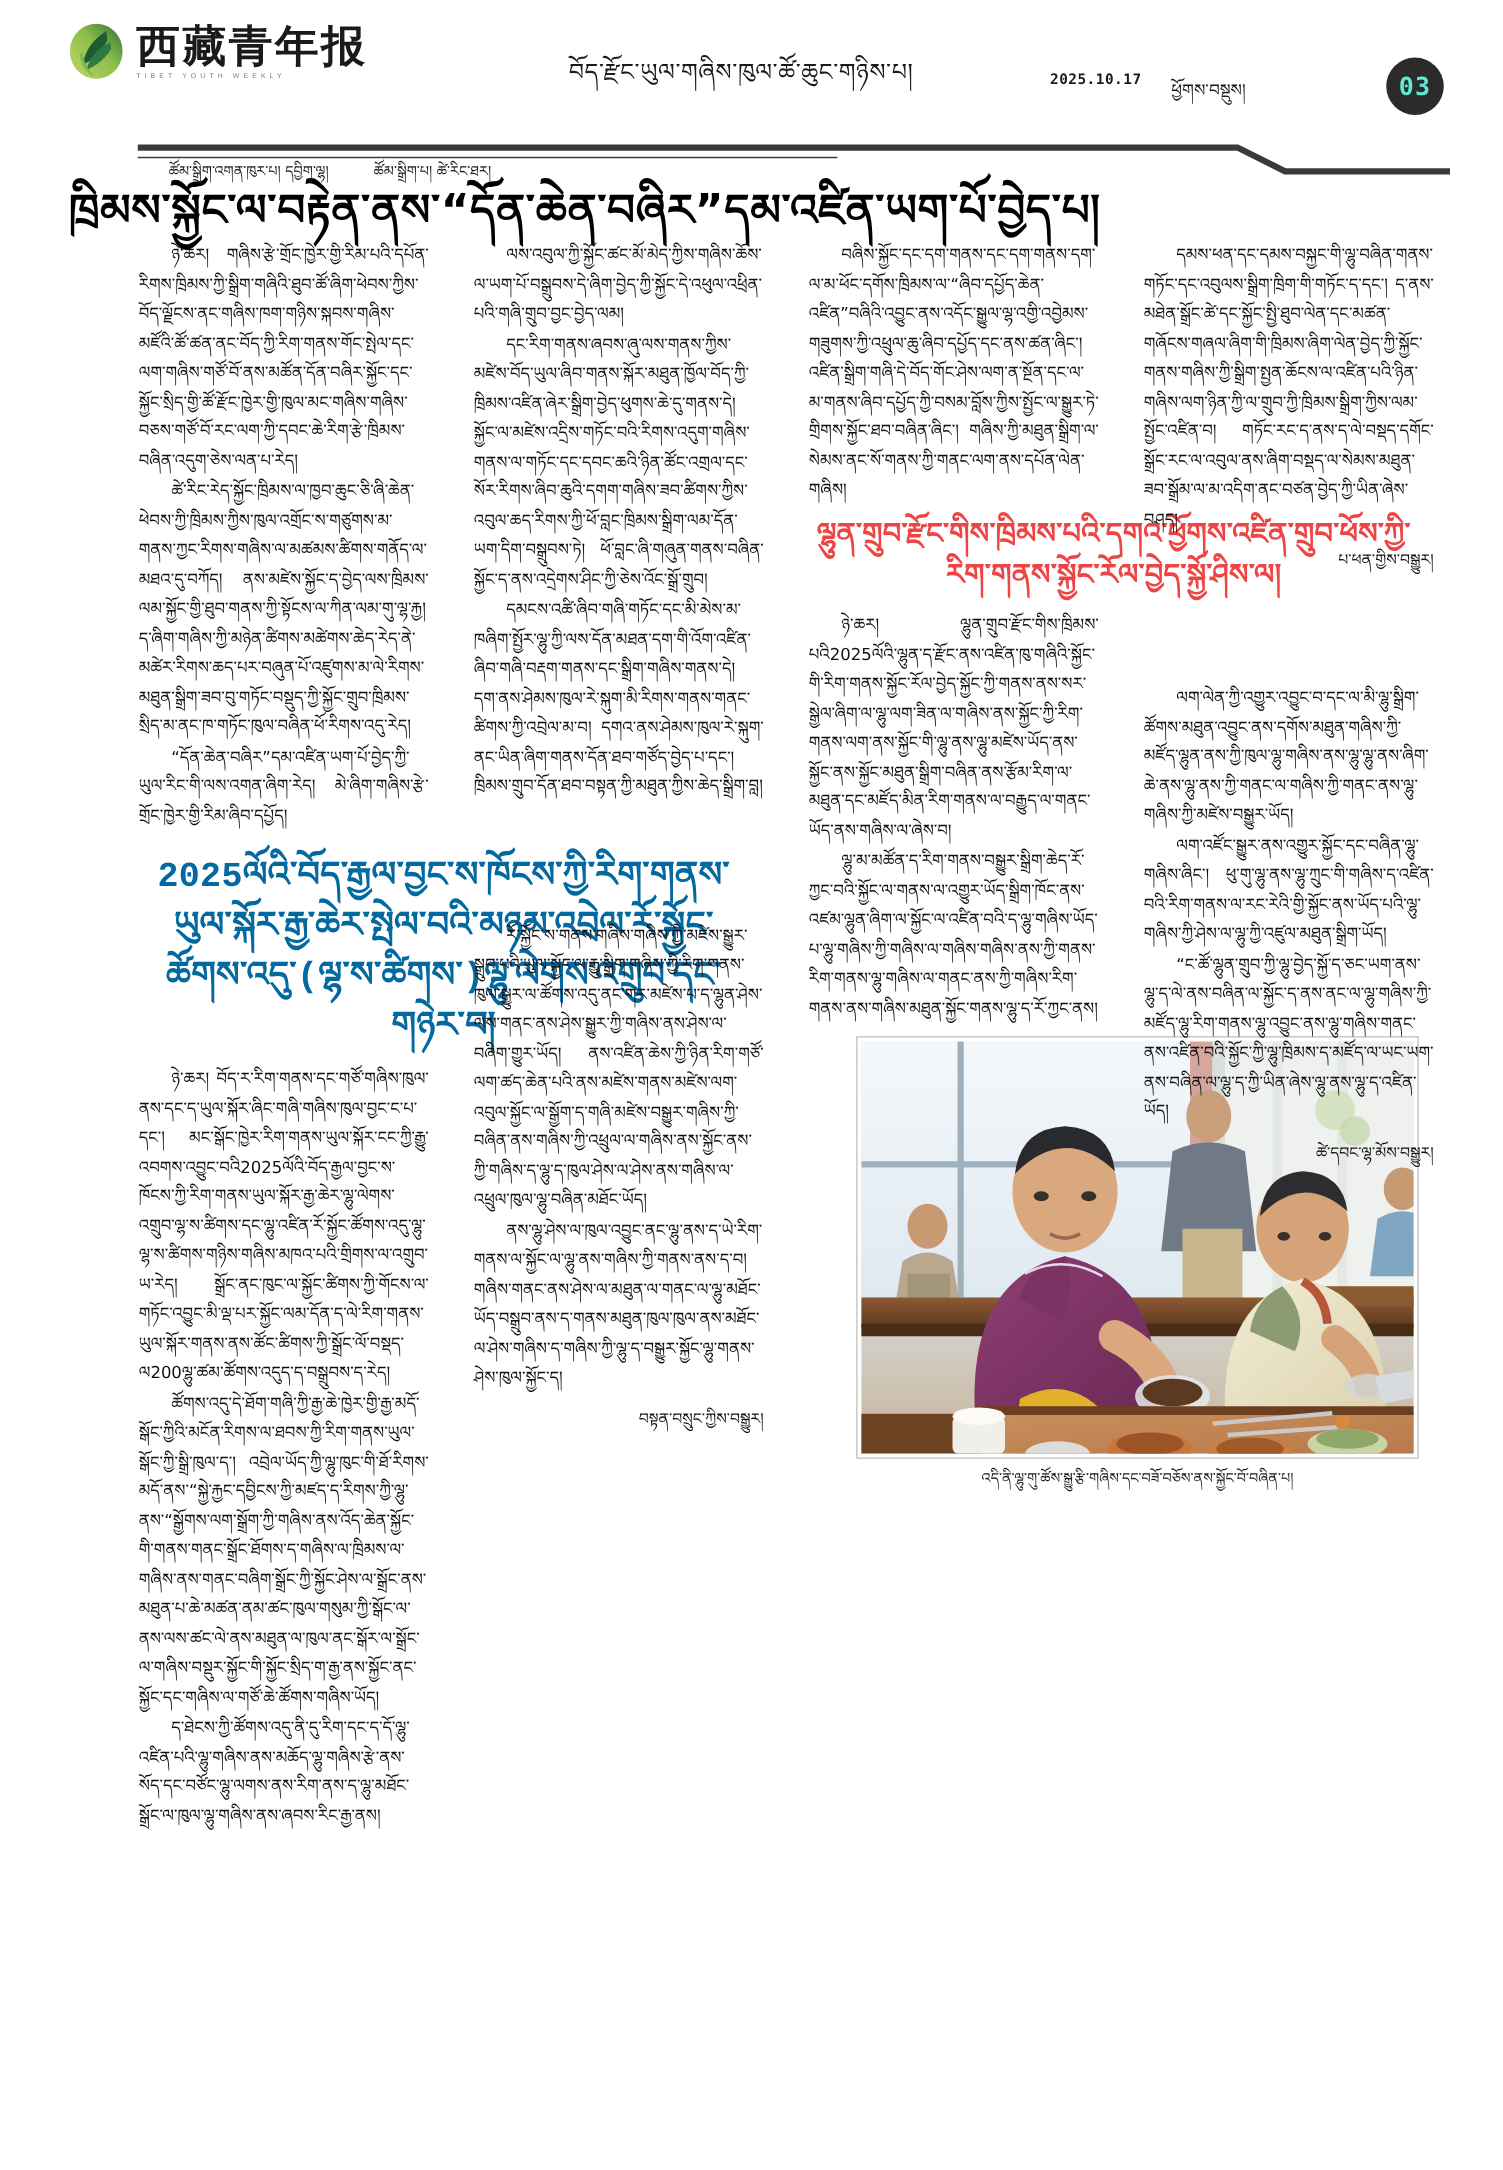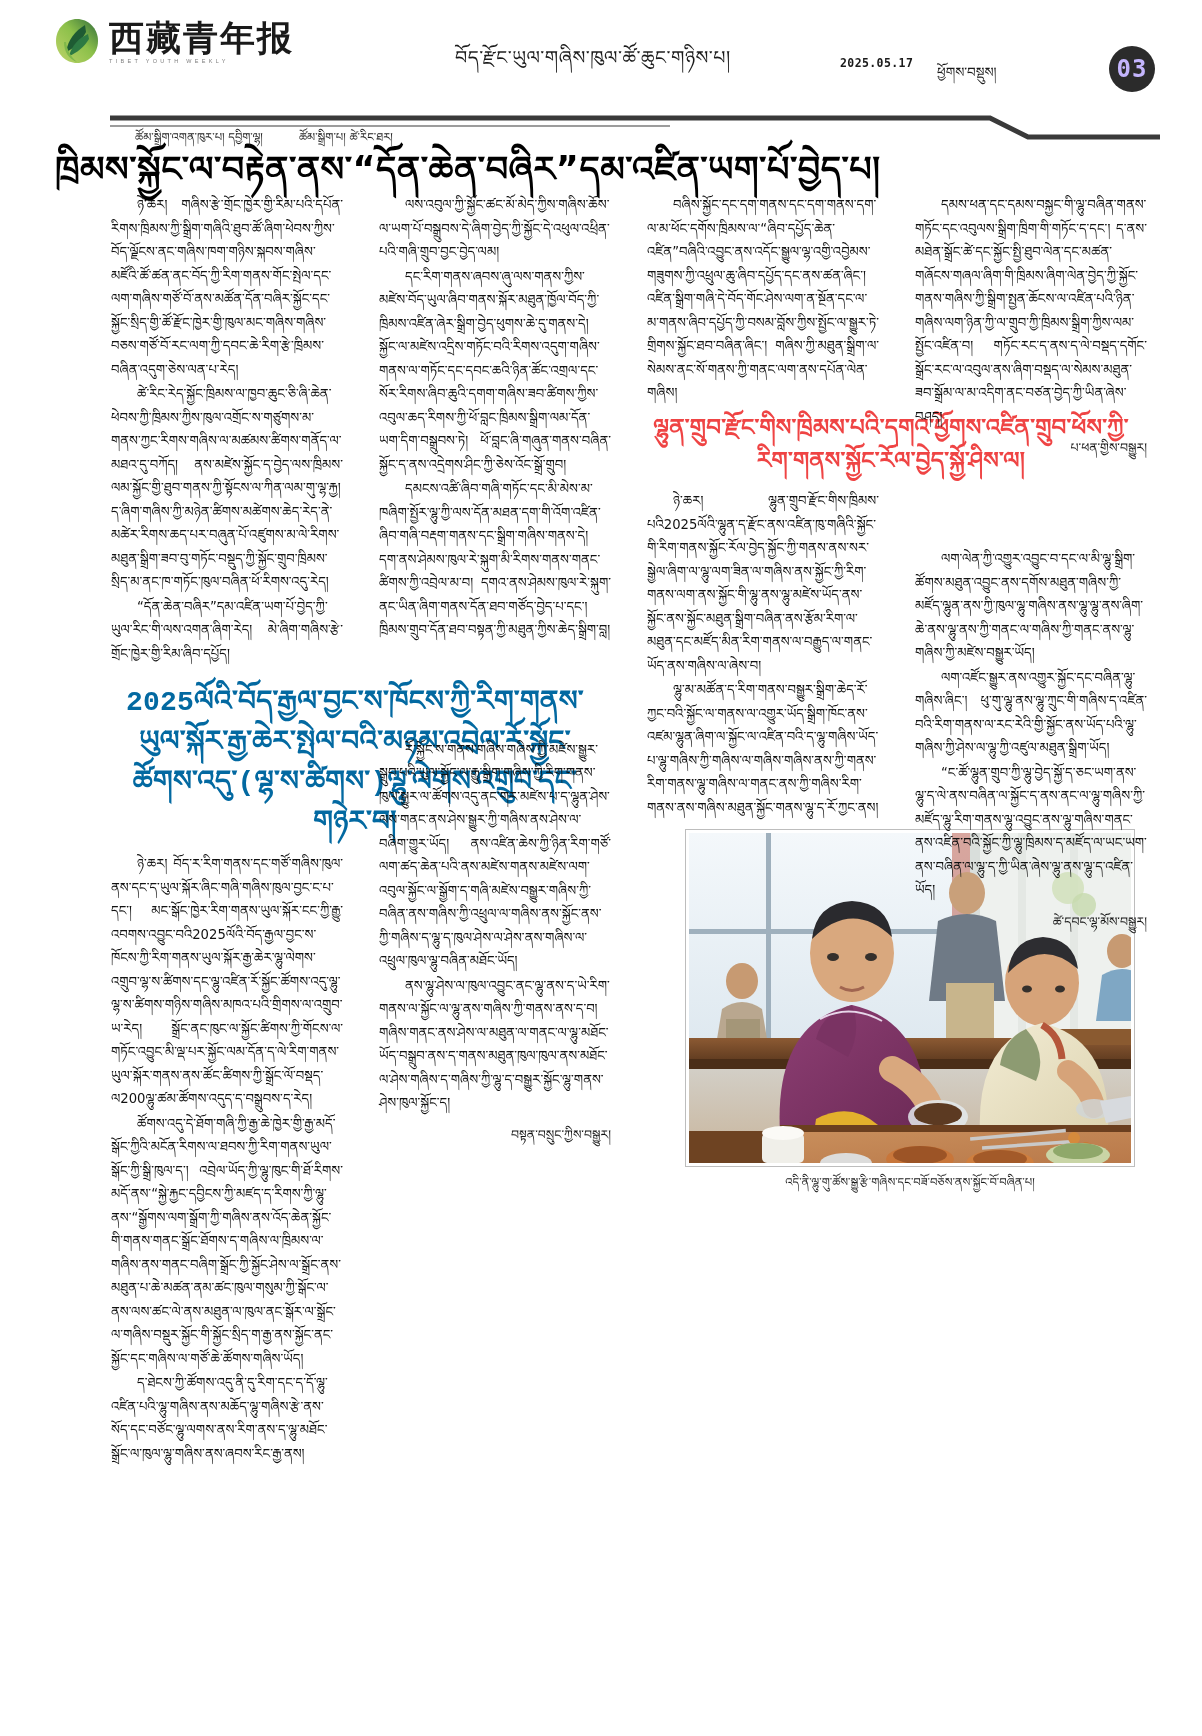--- a/index.html
+++ b/index.html
@@ -17,22 +17,22 @@
   .logo-mark { width:44px; height:46px; position:relative; flex:none; }
   .logo-mark svg { display:block; }
   .paper-name { font-family:"DejaVu Serif","Liberation Serif",serif; font-weight:bold; font-size:35px; letter-spacing:2px; color:#1a1a1a; line-height:1; }
   .paper-latin { font-size:5.5px; letter-spacing:3.3px; color:#7d7d7d; margin-top:3px; font-family:"Liberation Sans",sans-serif; }
 
   .head-tib { position:absolute; left:400px; top:36px; font-size:19px; color:#1a1a1a; white-space:nowrap; letter-spacing:.5px; }
   .head-date { position:absolute; left:785px; top:56px; font-size:11.5px; font-weight:bold; font-family:"DejaVu Sans Mono","Liberation Mono",monospace; color:#1a1a1a; letter-spacing:.4px; }
   .head-page-tib { position:absolute; left:882px; top:57px; font-size:13.5px; color:#1a1a1a; white-space:nowrap; }
   .page-badge {
     position:absolute; right:-8px; top:46px; width:46px; height:46px; border-radius:50%;
-    background:#2b2b2b; color:#c4b5fd; display:flex; align-items:center; justify-content:center;
-    font-family:"DejaVu Sans Mono","Liberation Mono",monospace; font-weight:bold; font-size:24px; letter-spacing:1px;
+    background:#2b2b2b; color:#5eead4; display:flex; align-items:center; justify-content:center;
+    font-family:"DejaVu Sans Mono","Liberation Mono",monospace; font-weight:bold; font-size:20px; letter-spacing:1px;
   }
   .rule-group { position:absolute; left:55px; right:55px; top:106px; height:36px; }
   .rule-group svg { display:block; }
 
   .subline { position:absolute; left:80px; top:124px; display:flex; gap:36px; font-size:11.5px; color:#1a1a1a; white-space:nowrap; }
 
   
   .headline-main {
     text-align:left; font-size:35px; line-height:1.35; font-weight:bold;
     color:#000; margin-top:36px; letter-spacing:.5px;
@@ -91,21 +91,21 @@
           <path d="M9 24 C9 34 14 41 22 44 C16 39 12 32 11 24 Z" fill="#7fb84a"></path>
         </svg>
       </div>
       <div>
         <div class="paper-name">西藏青年报</div>
         <div class="paper-latin">TIBET YOUTH WEEKLY</div>
       </div>
     </div>
 
     <div class="head-tib">བོད་རྫོང་ཡུལ་གཞིས་ཁུལ་ཚོ་ཆུང་གཉིས་པ།</div>
-    <div class="head-date">2025.05.17</div>
+    <div class="head-date">2025.10.17</div>
     <div class="head-page-tib">ཕྱོགས་བསྡུས།</div>
     <div class="page-badge">03</div>
 
     <div class="rule-group">
       <svg width="1092" height="36" viewBox="0 0 1092 36">
         <path d="M0 12 H880 L918 31 H1050" stroke="#3a3a3a" stroke-width="5" fill="none"></path>
         <line x1="0" y1="20" x2="560" y2="20" stroke="#3a3a3a" stroke-width="1.2"></line>
       </svg>
     </div>
 

